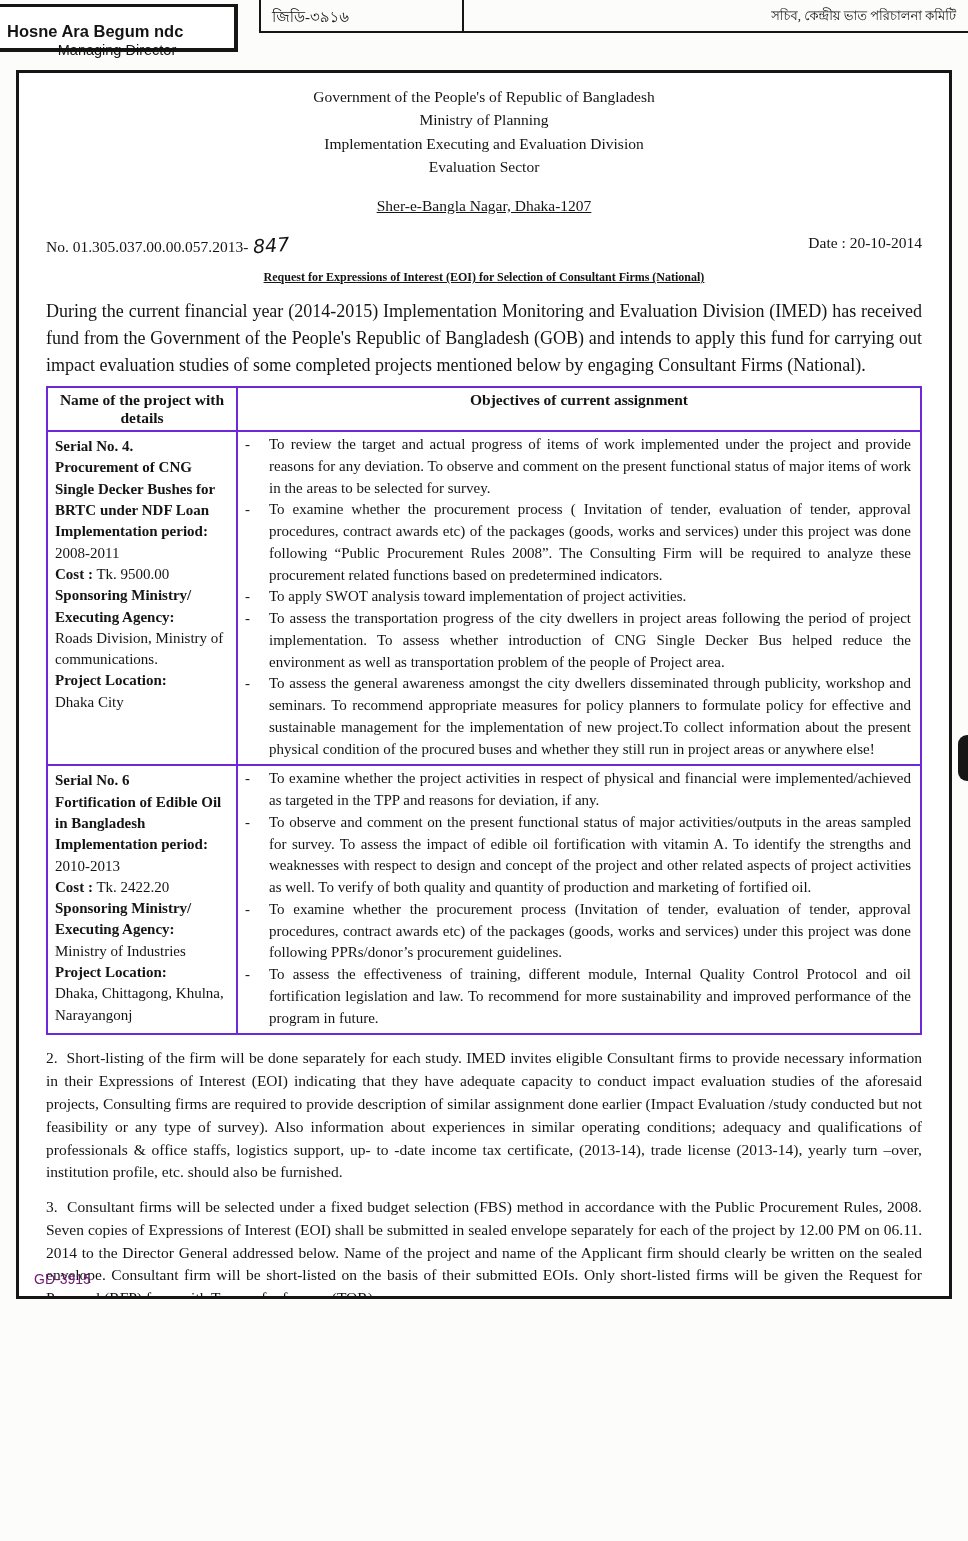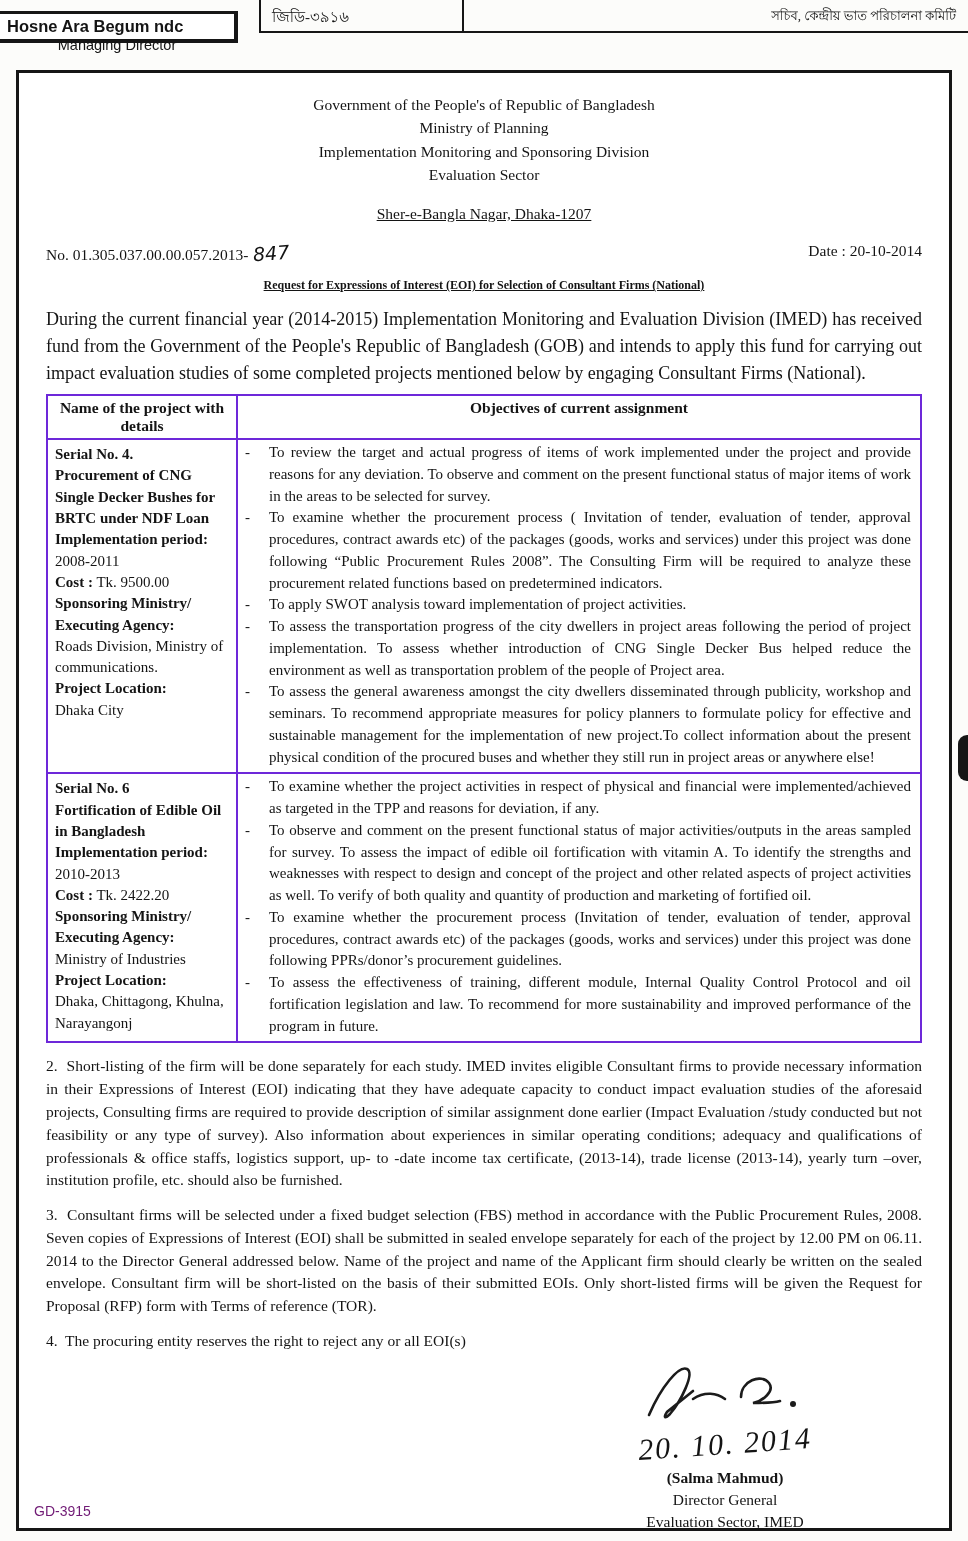--- a/index.html
+++ b/index.html
@@ -9,37 +9,37 @@
     background:#fcfcfa;
     font-family:"Liberation Serif", serif;
     color:#141414;
     overflow:hidden;
   }
   .b { font-weight:bold; }
   .u { text-decoration:underline;margin-top:16px; }
 
   
   .officer-box {
-    position:absolute; left:0; top:11px; width:238px; height:32px;
+    position:absolute; left:0; top:4px; width:238px; height:48px;
     border-top:3px solid #161616; border-right:4px solid #161616; border-bottom:4px solid #161616;
-    background:#fff; padding-top:3px;
+    background:#fff; padding-top:15px;
   }
   .officer-name { font-family:"Liberation Sans",sans-serif; font-weight:bold; font-size:16.5px; padding-left:7px; }
   .officer-title { font-family:"Liberation Sans",sans-serif; font-size:14.5px; text-align:center; margin-top:1px; }
   .strip-hline { position:absolute; left:259px; top:31px; width:709px; height:2px; background:#161616; }
   .strip-vline1 { position:absolute; left:259px; top:0; width:2px; height:31px; background:#161616; }
   .strip-vline2 { position:absolute; left:462px; top:0; width:2px; height:31px; background:#161616; }
   .ref-box-text { position:absolute; left:272px; top:5px; font-size:15px; }
   .right-bn { position:absolute; right:12px; top:6px; font-size:13px; }
 
   
   .doc {
-    position:absolute; left:16px; top:70px; width:936px; height:1461px;
+    position:absolute; left:16px; top:70px; width:936px; height:1229px;
     border:3px solid #161616; background:#fff;
-    padding:20px 27px 10px 27px; overflow:hidden;
+    padding:12px 27px 10px 27px; overflow:hidden;
   }
   .hdr { text-align:center; font-size:15.5px; line-height:1.5; }
   .refline { display:flex; justify-content:space-between; margin-top:17px; font-size:15.5px; }
   .hand-no {
     display:inline-block; font-size:19px; font-style:italic;
     transform:rotate(-4deg); margin-left:5px; font-family:"DejaVu Sans",sans-serif;
   }
   .title { text-align:center; margin-top:14px; font-size:12px; }
   .intro { margin-top:13px; text-align:justify; font-size:18px; line-height:1.48; }
 
@@ -78,21 +78,21 @@
 <div class="strip-vline2"></div>
 <div class="strip-hline"></div>
 <div class="ref-box-text">জিডি-৩৯১৬</div>
 <div class="right-bn">সচিব, কেন্দ্রীয় ভাত পরিচালনা কমিটি</div>
 
 <div class="doc">
 
   <div class="hdr">
     <div>Government of the People's of Republic of Bangladesh</div>
     <div>Ministry of Planning</div>
-    <div>Implementation Monitoring and Sponsoring Division</div>
+    <div>Implementation Executing and Evaluation Division</div>
     <div>Evaluation Sector</div>
     <div class="u">Sher-e-Bangla Nagar, Dhaka-1207</div>
   </div>
 
   <div class="refline">
     <div><span>No. 01.305.037.00.00.057.2013-</span><span class="hand-no">847</span></div>
     <div>Date : 20-10-2014</div>
   </div>
 
   <div class="title b u">Request for Expressions of Interest (EOI) for Selection of Consultant Firms (National)</div>

